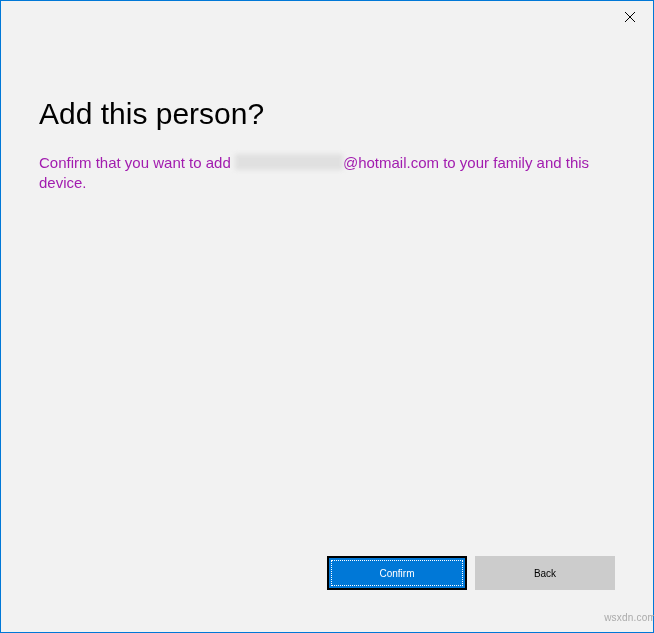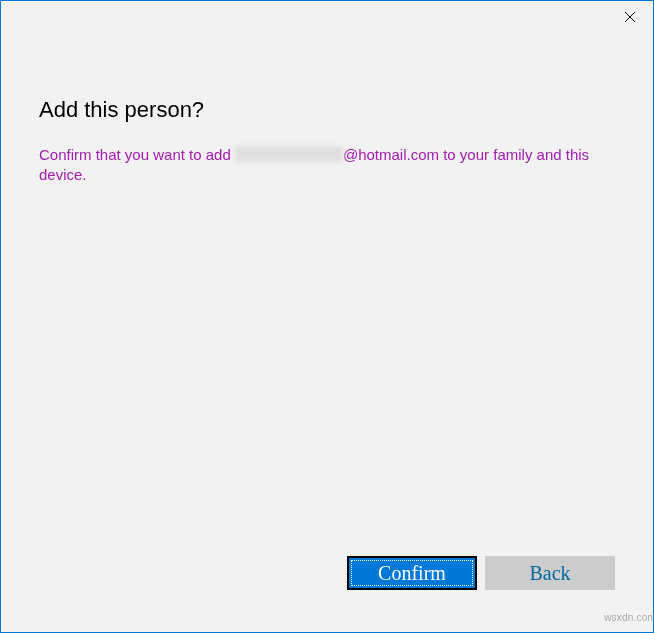--- a/index.html
+++ b/index.html
@@ -40,21 +40,21 @@
       cursor: pointer;
     }
     .close-btn svg {
       width: 10px;
       height: 10px;
     }
     .content {
       padding: 32px 38px 0 38px;
     }
     .heading {
-      font-size: 22px;
+      font-size: 30px;
       font-weight: 400;
       color: #000;
       margin-top: 32px;
       margin-bottom: 22px;
     }
     .body-text {
       font-size: 15px;
       color: #a21caf;
       line-height: 20px;
     }
@@ -69,40 +69,40 @@
       top: -1px;
     }
     .button-row {
       position: absolute;
       bottom: 42px;
       right: 38px;
       display: flex;
       gap: 8px;
     }
     .btn {
-      width: 130px;
+      width: 140px;
       height: 34px;
-      font-size: 20px;
-      font-family: Liberation Serif, serif;
+      font-size: 10px;
+      font-family: Liberation Sans, sans-serif;
       border: none;
       cursor: pointer;
       display: flex;
       align-items: center;
       justify-content: center;
     }
     .btn-primary {
       background: #0078d7;
       color: #fff;
       border: 2px solid #000;
       outline: 1px dotted #fff;
       outline-offset: -5px;
     }
     .btn-secondary {
       background: #cccccc;
-      color: #0369a1;
+      color: #000000;
     }
     .watermark {
       position: absolute;
       bottom: 10px;
       right: -2px;
       font-size: 10px;
       color: #aaa;
       transform: translateX(0);
       letter-spacing: 0.2px;
     }

